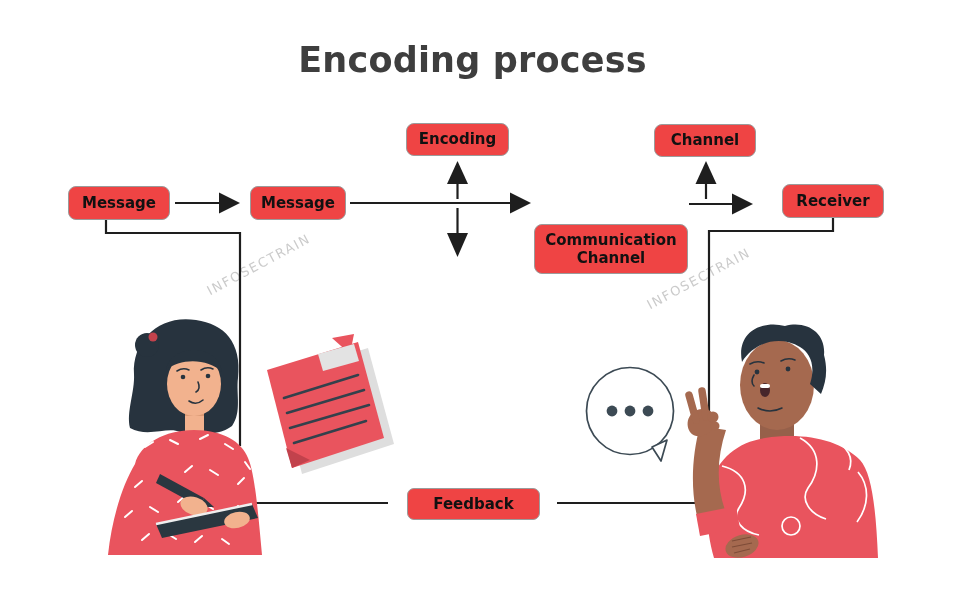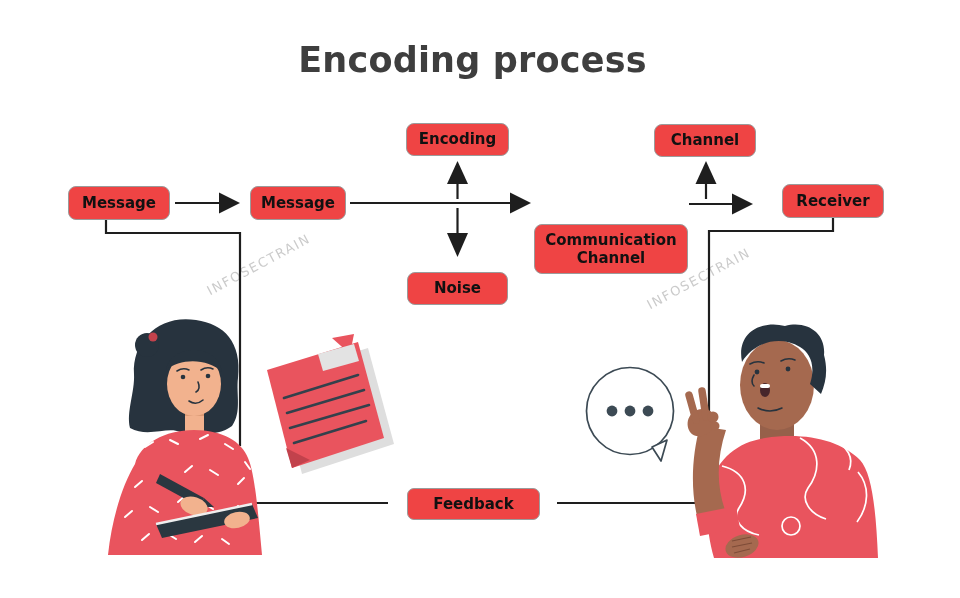--- a/index.html
+++ b/index.html
@@ -58,21 +58,20 @@
       <polygon points="447,184 468,184 457.5,161"></polygon>
       <polygon points="447,233 468,233 457.5,257"></polygon>
       <polygon points="732,193.5 732,214.5 753,204"></polygon>
       <polygon points="695.5,184 716.5,184 706,161"></polygon>
     </g>
   </svg>
 
   <div class="node n-sender">Message</div>
   <div class="node n-message">Message</div>
   <div class="node n-encoding">Encoding</div>
-  <div class="node n-noise">Noise</div>
   <div class="node n-channel">Communication Channel</div>
   <div class="node n-decoding">Channel</div>
   <div class="node n-receiver">Receiver</div>
   <div class="node n-feedback">Feedback</div>
 
   <svg class="illus" style="left:252px;top:326px;" width="145" height="152" viewBox="0 0 145 152">
     <polygon points="25,50 116,22 142,118 50,148" fill="#dedede"></polygon>
     <polygon points="80,12 102,8 98,28" fill="#E9545E"></polygon>
     <polygon points="15,44 106,16 132,112 40,142" fill="#E9545E"></polygon>
     <polygon points="40,142 34,122 58,134" fill="#C2424C"></polygon>

